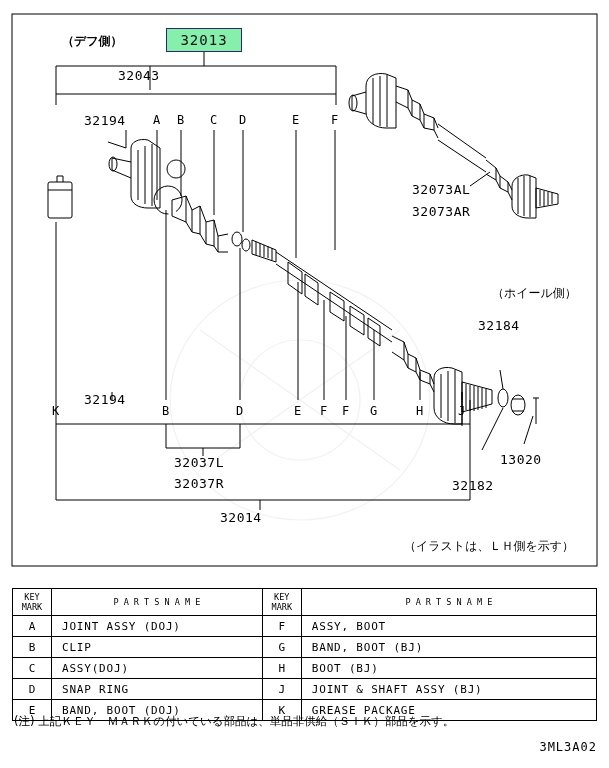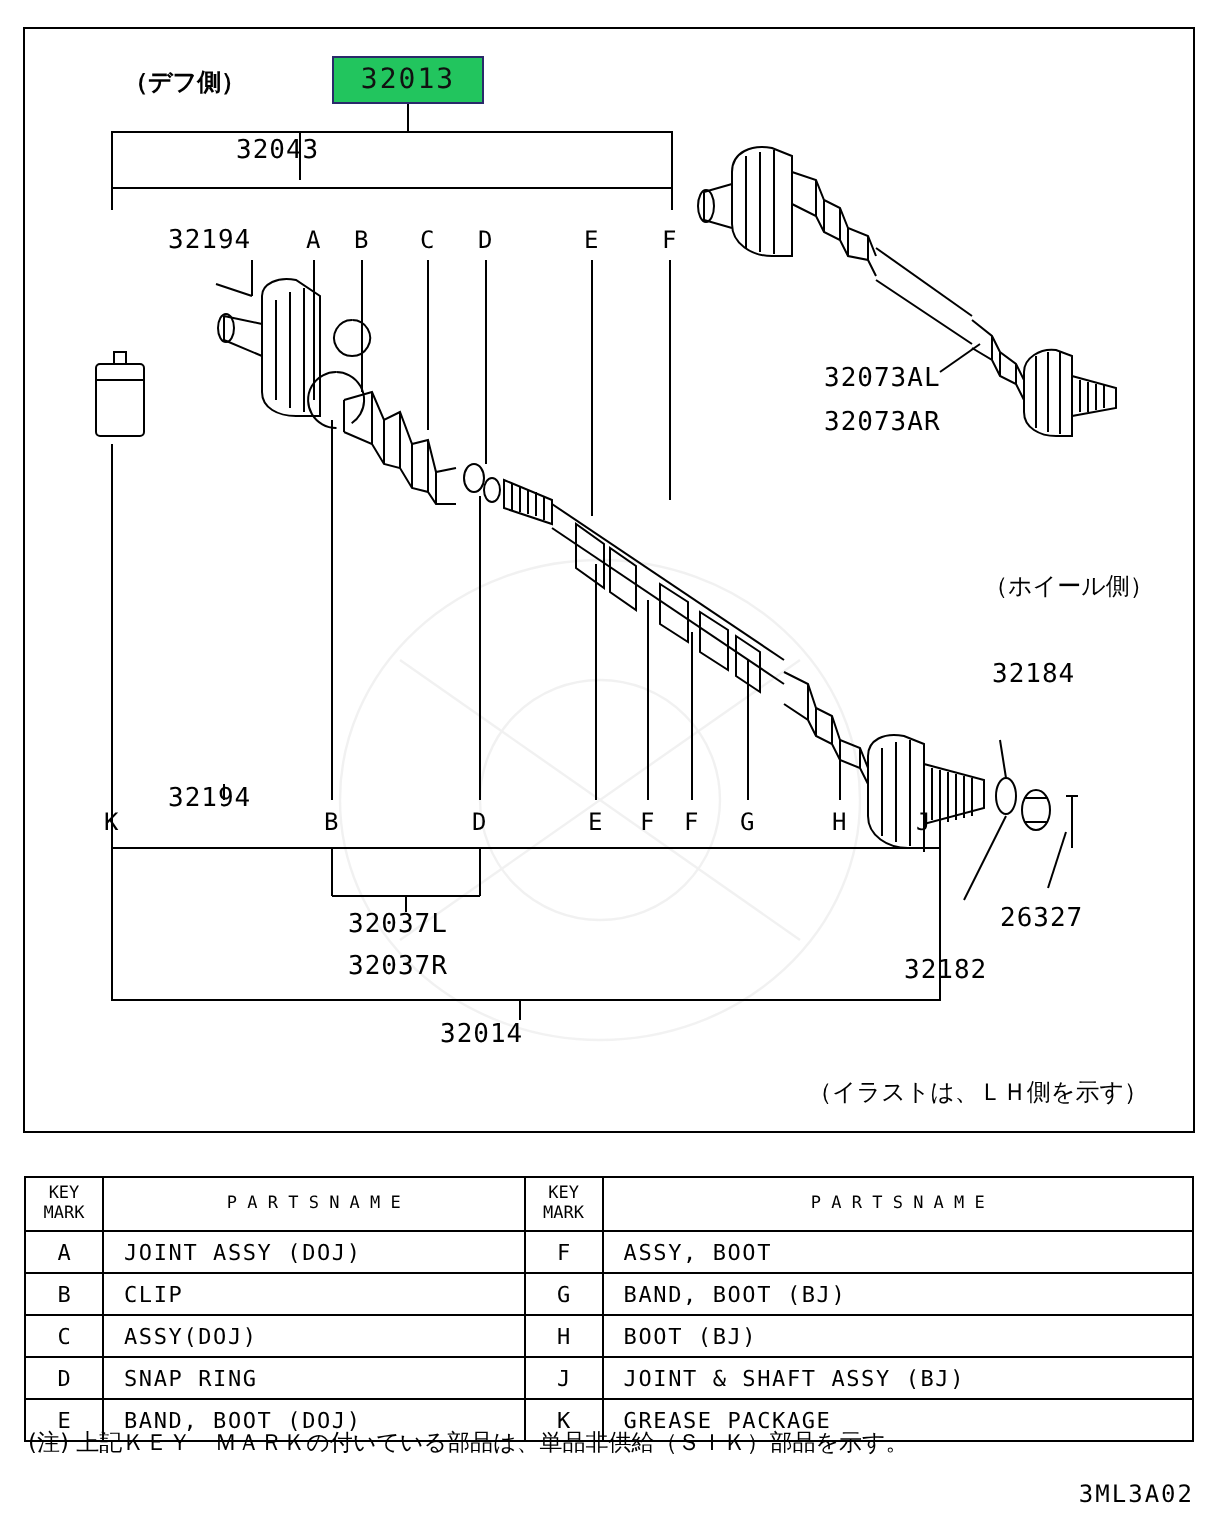--- a/index.html
+++ b/index.html
@@ -37,21 +37,21 @@
     position: absolute;
     font-family: "DejaVu Sans Mono", "Liberation Mono", monospace;
     font-size: 12px;
     color: #000;
   }
   
   #hl {
     position: absolute;
     left: 166px; top: 28px;
     width: 76px; height: 24px;
-    background: #22c55e;
+    background: #86efac;
     border: 1px solid #2a2a6a;
     box-sizing: border-box;
   }
   #hl span {
     position: absolute;
     left: 0; right: 0; top: 3px;
     text-align: center;
     font-family: "DejaVu Sans Mono", "Liberation Mono", monospace;
     font-size: 14px;
     letter-spacing: 1px;
@@ -270,22 +270,22 @@
 <div class="keylet" style="left:210px; top:113px;">C</div>
 <div class="keylet" style="left:239px; top:113px;">D</div>
 <div class="keylet" style="left:292px; top:113px;">E</div>
 <div class="keylet" style="left:331px; top:113px;">F</div>
 
 <div class="lbl" style="left:412px; top:182px;">32073AL</div>
 <div class="lbl" style="left:412px; top:204px;">32073AR</div>
 
 <div class="lbl jp" style="left:452px; top:285px;margin-left:40px;">（ホイール側）</div>
 
-<div class="lbl" style="left:478px; top:330px;margin-left:18px;">32184</div>
-<div class="lbl" style="left:500px; top:452px;">26327</div>
+<div class="lbl" style="left:478px; top:318px;">32184</div>
+<div class="lbl" style="left:500px; top:452px;">13020</div>
 <div class="lbl" style="left:452px; top:478px;">32182</div>
 
 <div class="lbl" style="left:84px; top:392px;">32194</div>
 
 <div class="keylet" style="left:52px; top:404px;">K</div>
 <div class="keylet" style="left:162px; top:404px;">B</div>
 <div class="keylet" style="left:236px; top:404px;">D</div>
 <div class="keylet" style="left:294px; top:404px;">E</div>
 <div class="keylet" style="left:320px; top:404px;">F</div>
 <div class="keylet" style="left:342px; top:404px;">F</div>

